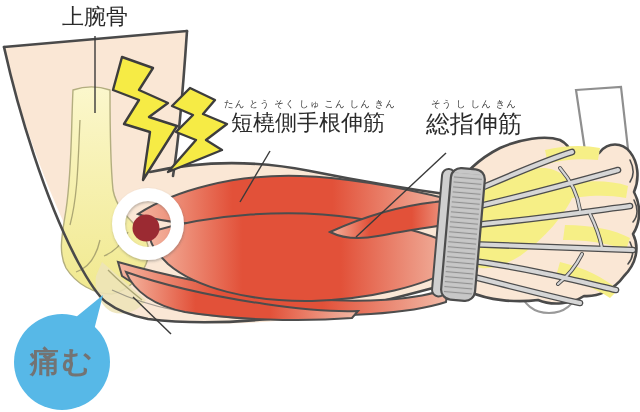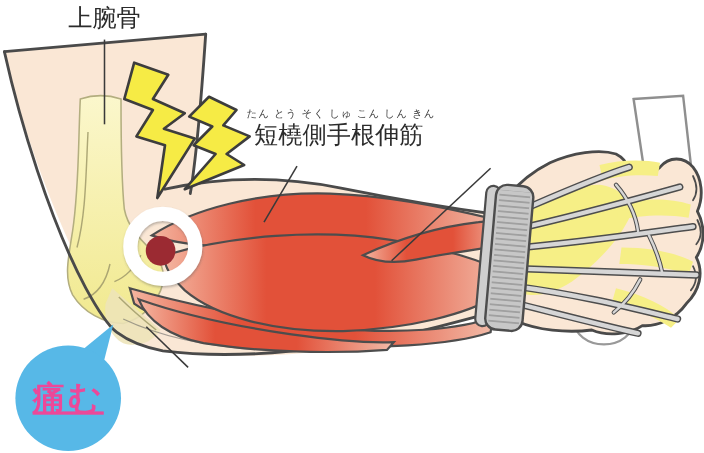--- a/index.html
+++ b/index.html
@@ -3,22 +3,22 @@
 <meta charset="utf-8">
 <style>
   html,body{margin:0;padding:0;background:#fff;}
   #stage{position:relative;width:640px;height:412px;background:#ffffff;overflow:hidden;
          font-family:"Liberation Sans","DejaVu Sans",sans-serif;}
   #art{position:absolute;left:0;top:0;}
   .label{position:absolute;color:#2b2b2b;text-align:center;line-height:1.05;}
   .label .main{font-size:22px;font-weight:500;letter-spacing:0px;white-space:nowrap;}
   .label .main.big{font-size:24px;}
   .label .furi{font-size:9.5px;letter-spacing:1px;color:#3a3a3a;white-space:nowrap;margin-bottom:2px;}
-  .pain-text{position:absolute;color:#ec4899;font-size:30px;font-weight:bold;letter-spacing:2px;
-             text-align:center;white-space:nowrap;text-decoration:underline;}
+  .pain-text{position:absolute;color:#737373;font-size:30px;font-weight:bold;letter-spacing:2px;
+             text-align:center;white-space:nowrap;}
   .m-outline{fill:none;stroke:#4d4d4d;stroke-width:2;}
   .edge{fill:none;stroke:#4A4A4A;stroke-width:2.6;stroke-linecap:round;}
   .edge-thin{fill:none;stroke:#5f5f5f;stroke-width:1.2;opacity:.55;}
   .leader{fill:none;stroke:#3a3a3a;stroke-width:1.4;}
   .bone-crease{fill:none;stroke:#a49e6e;stroke-width:1.3;opacity:.9;}
   .hand-crease{fill:none;stroke:#4d4d4d;stroke-width:1.6;stroke-linecap:round;}
   .tendon-under{fill:none;stroke:#4d4d4d;stroke-width:6.6;stroke-linecap:round;}
   .tendon-top{fill:none;stroke-width:4;stroke-linecap:round;}
   .tendon-under.thin{stroke-width:4;}
   .tendon-top.thin{stroke-width:2.2;}
@@ -246,16 +246,20 @@
 
   <div class="label" style="left:224px;top:99px;width:168px;">
     <div class="furi">たん とう そく しゅ こん しん きん</div>
     <div class="main">短橈側手根伸筋</div>
   </div>
 
   <div class="label" style="left:50px;top:5px;width:90px;">
     <div class="main">上腕骨</div>
   </div>
 
+  <div class="label" style="left:420px;top:99px;width:108px;">
+    <div class="furi">そう し しん きん</div>
+    <div class="main big">総指伸筋</div>
+  </div>
 
 
   <div class="pain-text" style="left:20px;top:342px;width:84px;">痛む</div>
 </div>
 
 </body></html>

